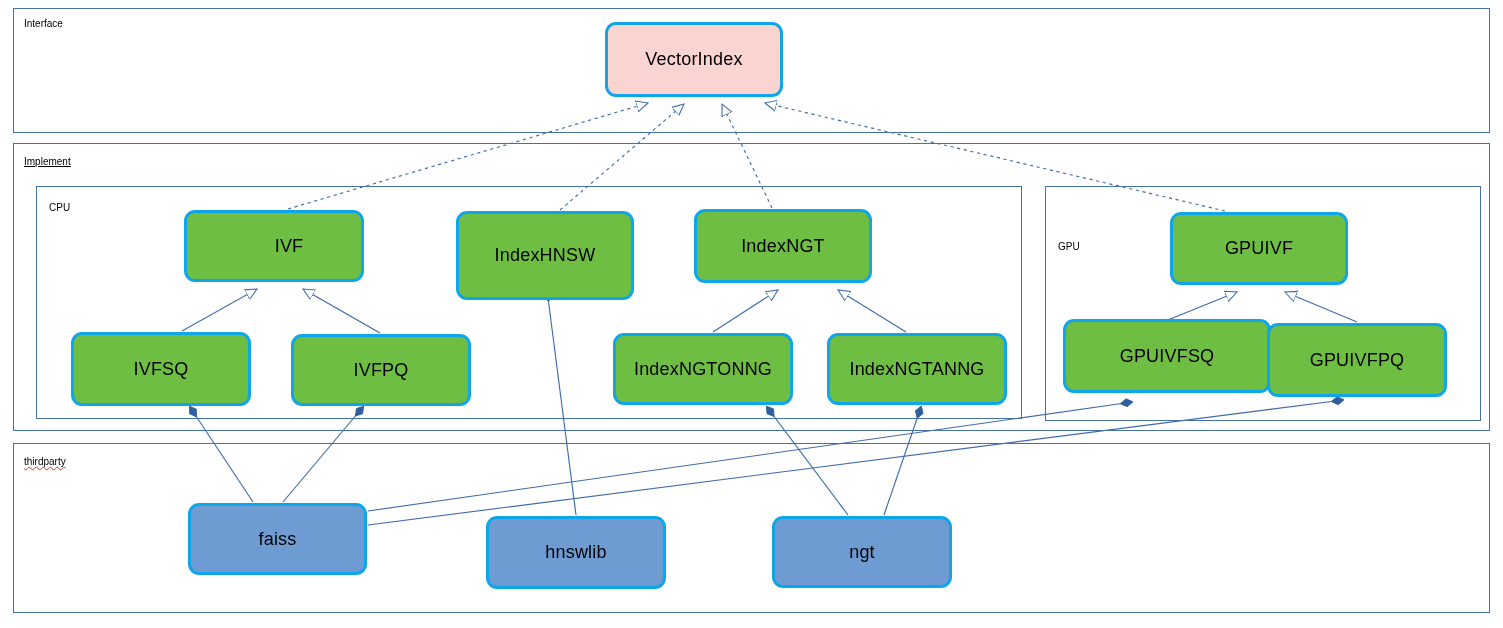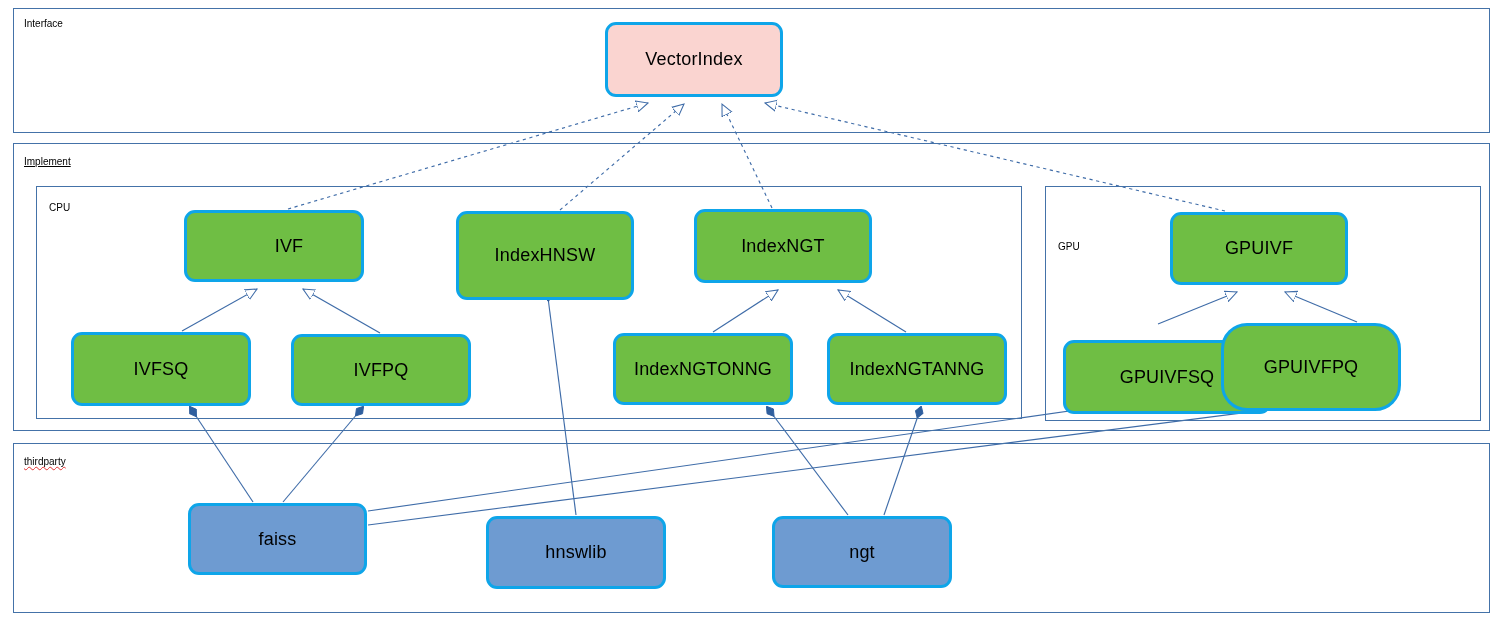--- a/index.html
+++ b/index.html
@@ -90,23 +90,23 @@
   <div class="node impl" style="left:71px;top:332px;width:180px;height:74px;">IVFSQ</div>
 
   <div class="node impl" style="left:613px;top:333px;width:180px;height:72px;">IndexNGTONNG</div>
 
   <div class="node impl" style="left:291px;top:334px;width:180px;height:72px;">IVFPQ</div>
 
   <div class="node impl" style="left:827px;top:333px;width:180px;height:72px;">IndexNGTANNG</div>
 
   <div class="node impl" style="left:1170px;top:212px;width:178px;height:73px;">GPUIVF</div>
 
-  <div class="node impl" style="left:1063px;top:340px;width:208px;height:74px;">GPUIVFSQ</div>
+  <div class="node impl" style="left:1063px;top:319px;width:208px;height:74px;">GPUIVFSQ</div>
 
-  <div class="node impl" style="left:1221px;top:323px;width:180px;height:88px;border-radius:26px;">GPUIVFPQ</div>
+  <div class="node impl" style="left:1267px;top:323px;width:180px;height:74px;">GPUIVFPQ</div>
 
   <div class="node third" style="left:188px;top:503px;width:179px;height:72px;border-radius:11px;">faiss</div>
 
   <div class="node third" style="left:486px;top:516px;width:180px;height:73px;">hnswlib</div>
 
   <div class="node third" style="left:772px;top:516px;width:180px;height:72px;">ngt</div>
 
 </div>
 
 </body></html>

